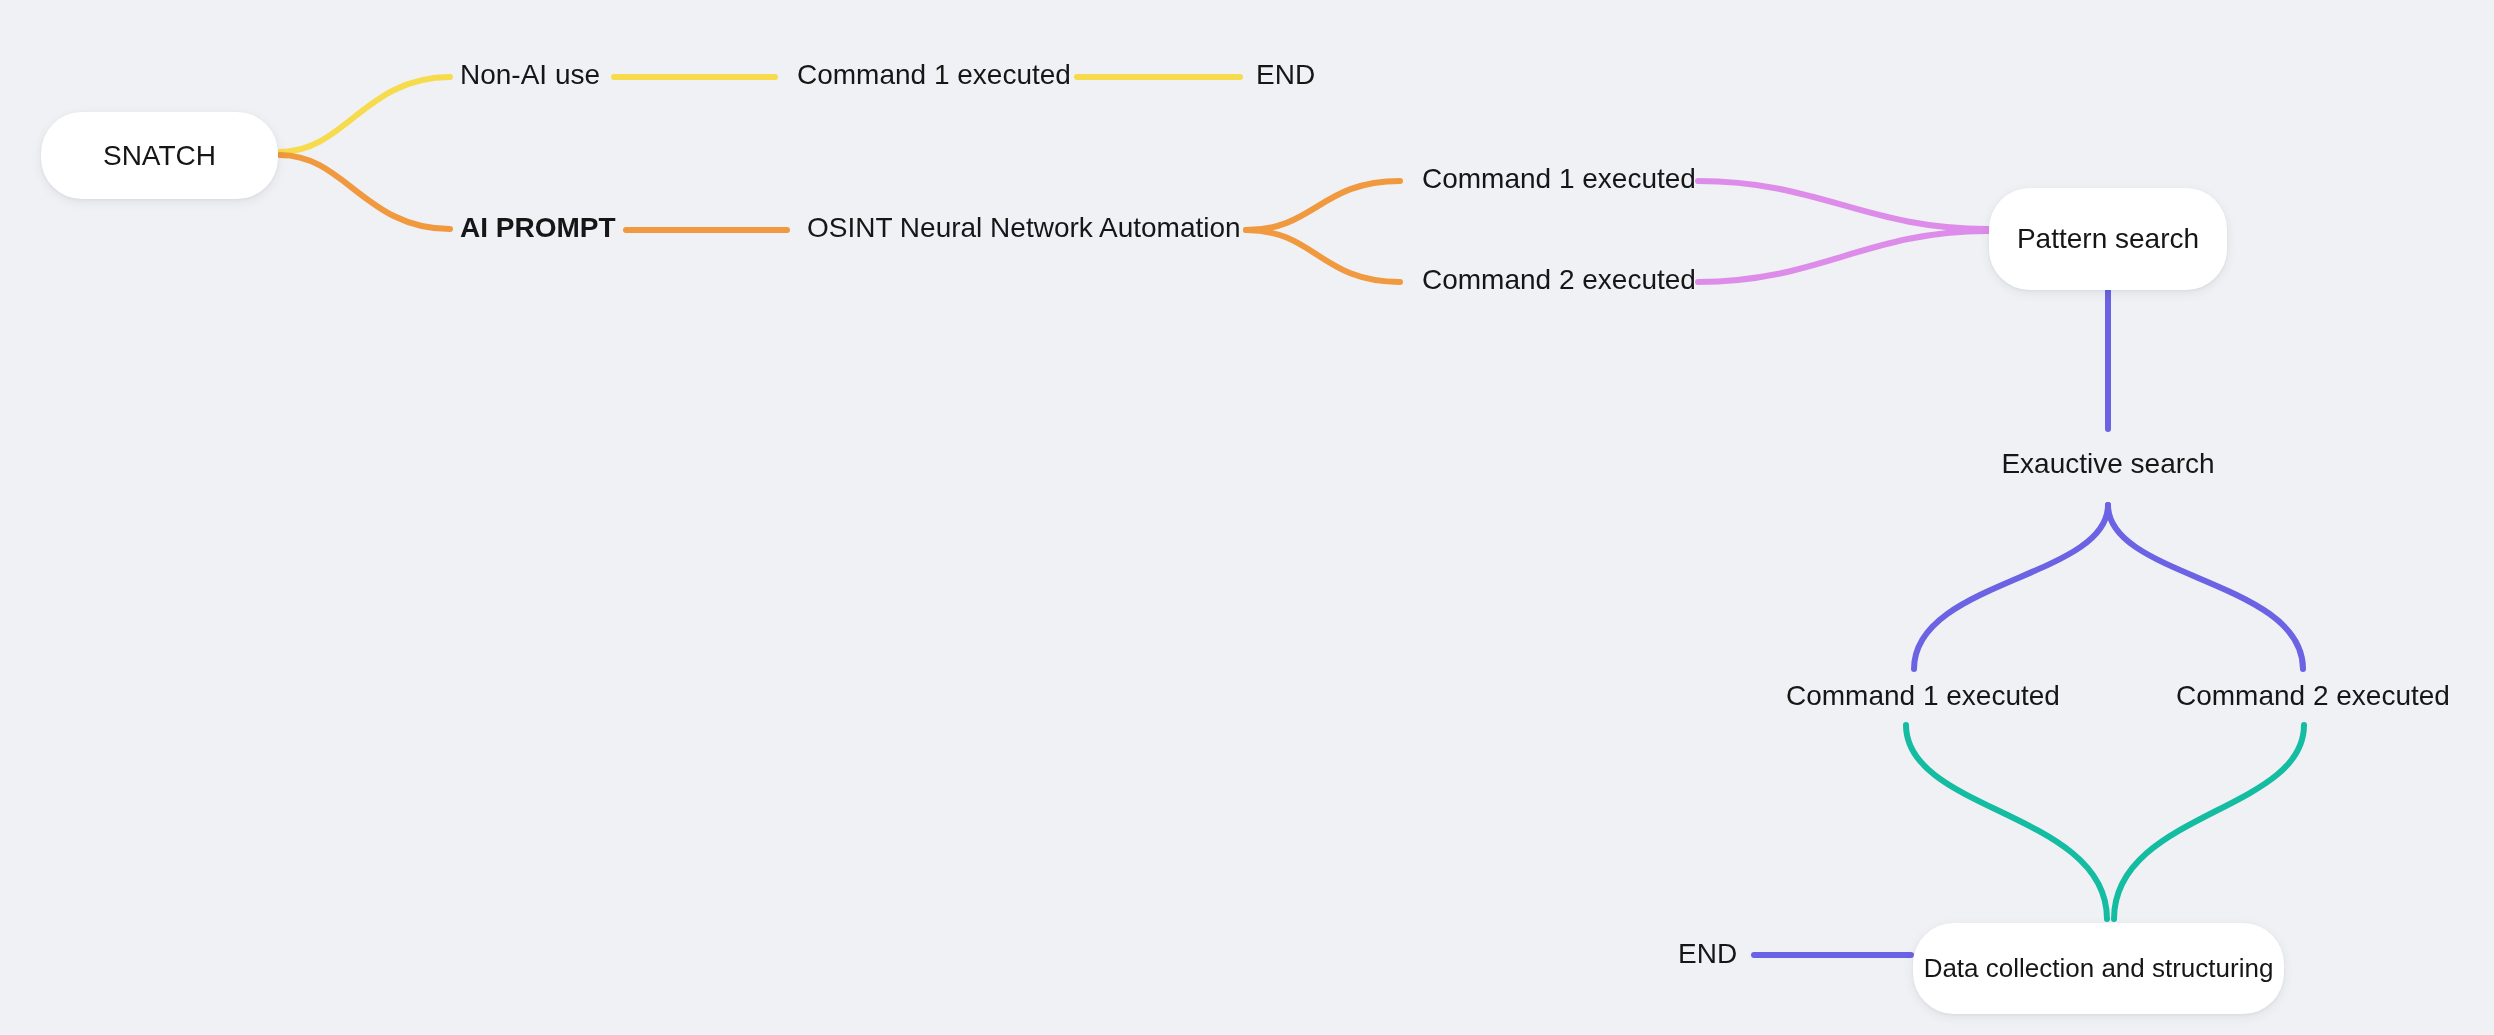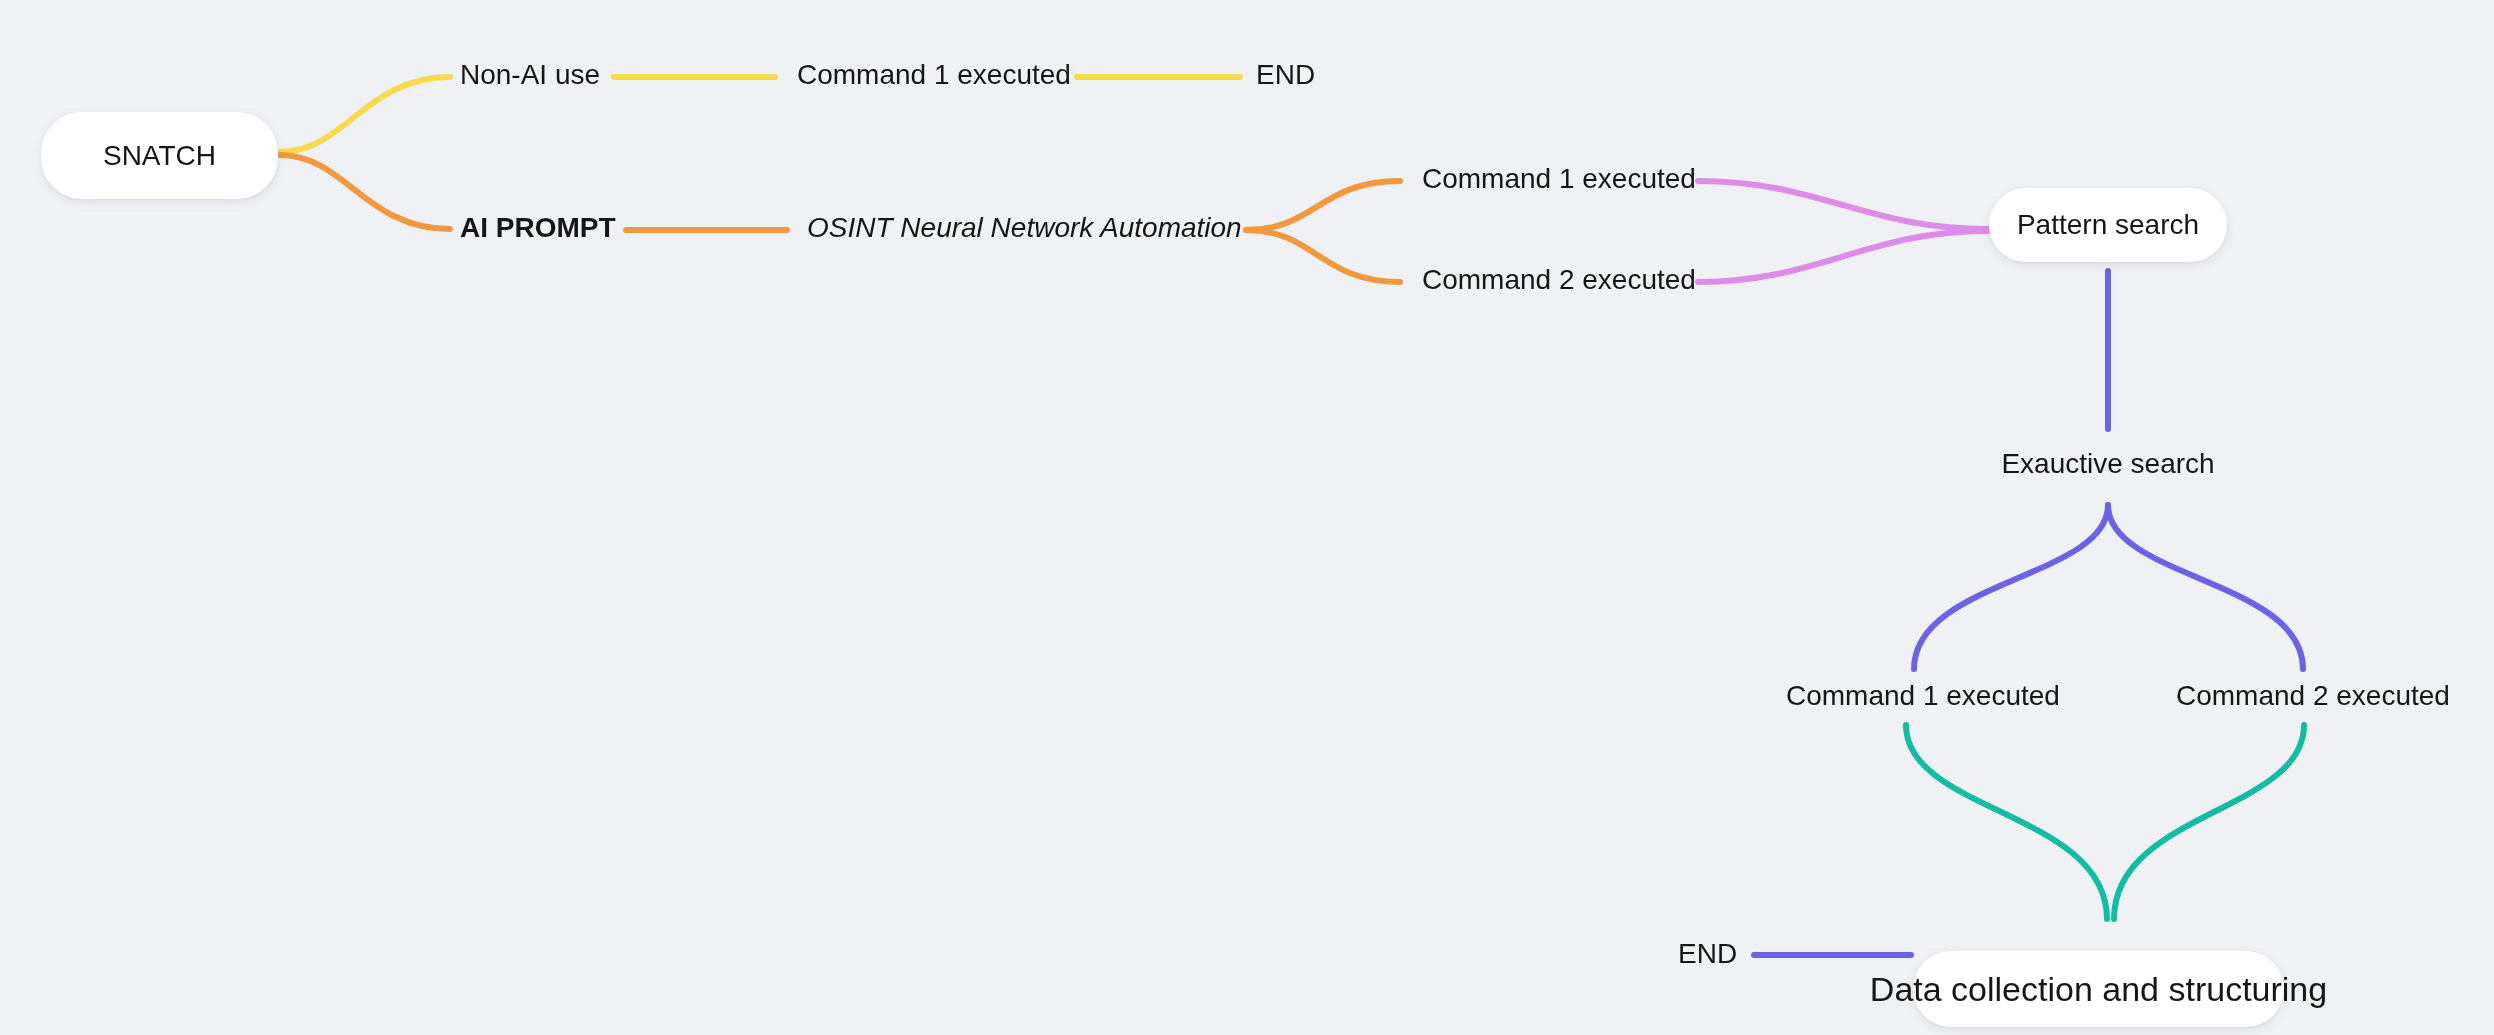--- a/index.html
+++ b/index.html
@@ -69,33 +69,33 @@
 
       <path d="M 1906 725 C 1906 812 2107 812 2107 919" stroke="#14BCA2"></path>
       <path d="M 2304 725 C 2304 812 2114 812 2114 919" stroke="#14BCA2"></path>
 
       <path d="M 1754 955 L 1911 955" stroke="#6B63E3"></path>
     </g>
   </svg>
 
   <div class="node" style="left:41px; top:112px; width:237px; height:87px;">SNATCH</div>
 
-  <div class="node" style="left:1989px; top:188px; width:238px; height:74px;">Pattern search</div>
+  <div class="node" style="left:1989px; top:188px; width:238px; height:102px;">Pattern search</div>
 
-  <div class="node" style="left:1913px; top:951px; width:371px; height:76px; font-size:34px;">Data collection and structuring</div>
+  <div class="node" style="left:1913px; top:923px; width:371px; height:91px; font-size:26px;">Data collection and structuring</div>
 
   <div class="lbl" style="left:460px; top:76px;">Non-AI use</div>
 
   <div class="lbl" style="left:797px; top:76px;">Command 1 executed</div>
 
   <div class="lbl" style="left:1256px; top:76px;">END</div>
 
   <div class="lbl" style="left:460px; top:229px;font-weight:bold;">AI PROMPT</div>
 
-  <div class="lbl" style="left:807px; top:229px;font-style:italic;">OSINT Neural Network Automation</div>
+  <div class="lbl" style="left:807px; top:229px;">OSINT Neural Network Automation</div>
 
   <div class="lbl" style="left:1422px; top:180px;">Command 1 executed</div>
 
   <div class="lbl" style="left:1422px; top:281px;">Command 2 executed</div>
 
   <div class="lbl centered" style="left:2108px; top:465px;">Exauctive search</div>
 
   <div class="lbl" style="left:1786px; top:697px;">Command 1 executed</div>
 
   <div class="lbl" style="left:2176px; top:697px;">Command 2 executed</div>

